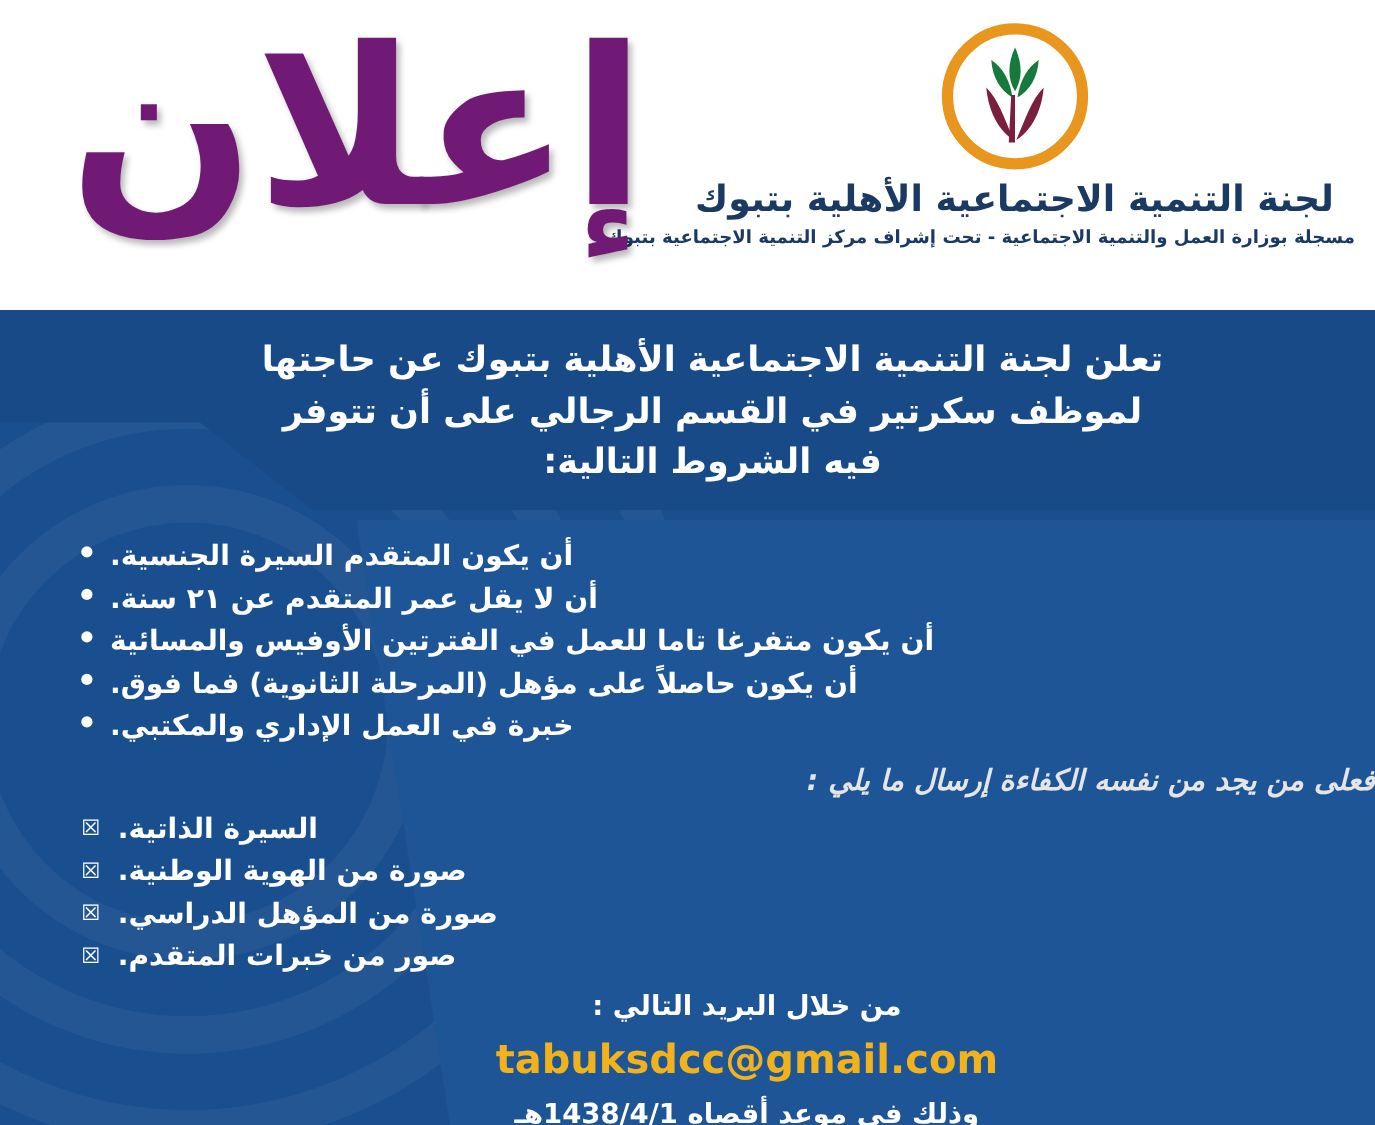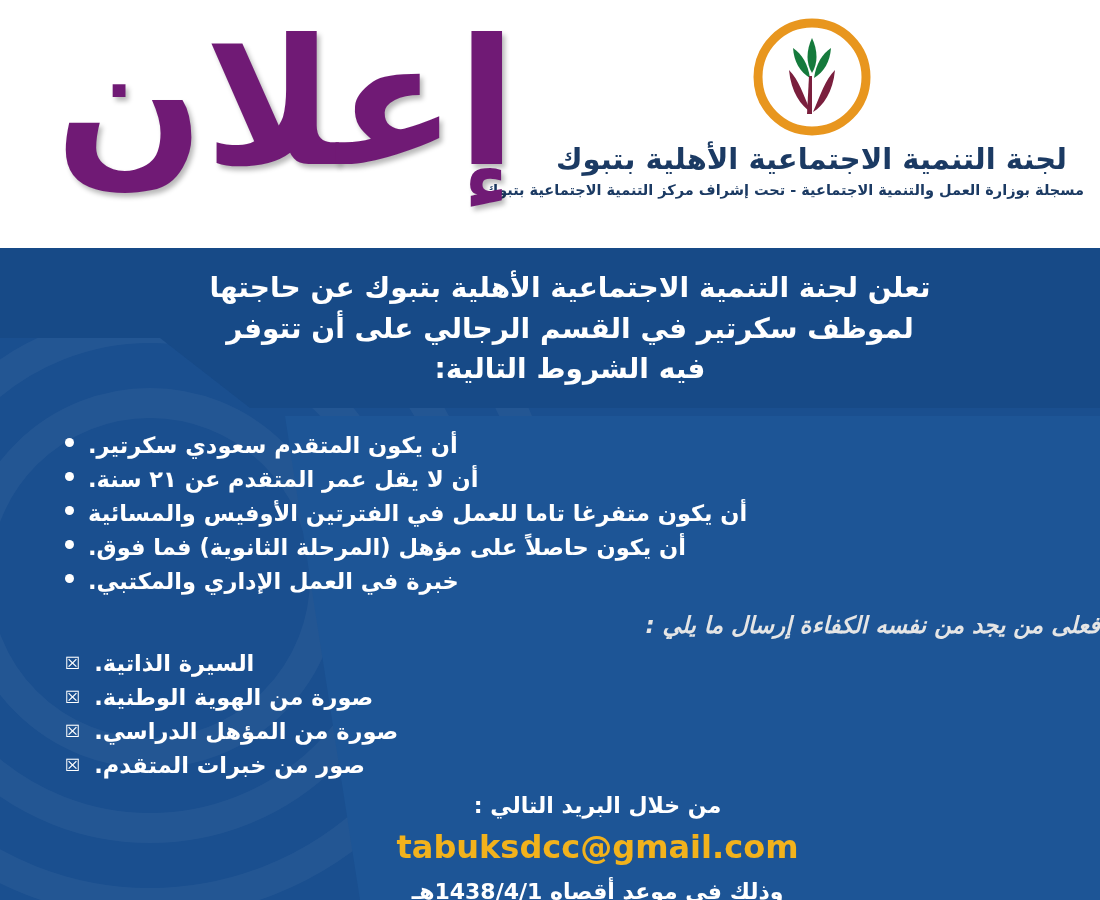--- a/index.html
+++ b/index.html
@@ -273,21 +273,21 @@
       <div>لموظف سكرتير في القسم الرجالي على أن تتوفر</div>
       <div>فيه الشروط التالية:</div>
     </div>
 
     <div class="panel"></div>
 
     <div class="panel-inner">
       <div class="list">
 
         <div class="list-row">
-          <span class="txt">أن يكون المتقدم سعودي سكرتير.</span>
+          <span class="txt">أن يكون المتقدم السيرة الجنسية.</span>
           <span class="bullet-dot"></span>
         </div>
         <div class="list-row">
           <span class="txt">أن لا يقل عمر المتقدم عن ٢١ سنة.</span>
           <span class="bullet-dot"></span>
         </div>
         <div class="list-row">
           <span class="txt">أن يكون متفرغا تاما للعمل في الفترتين الأوفيس والمسائية</span>
           <span class="bullet-dot"></span>
         </div>

